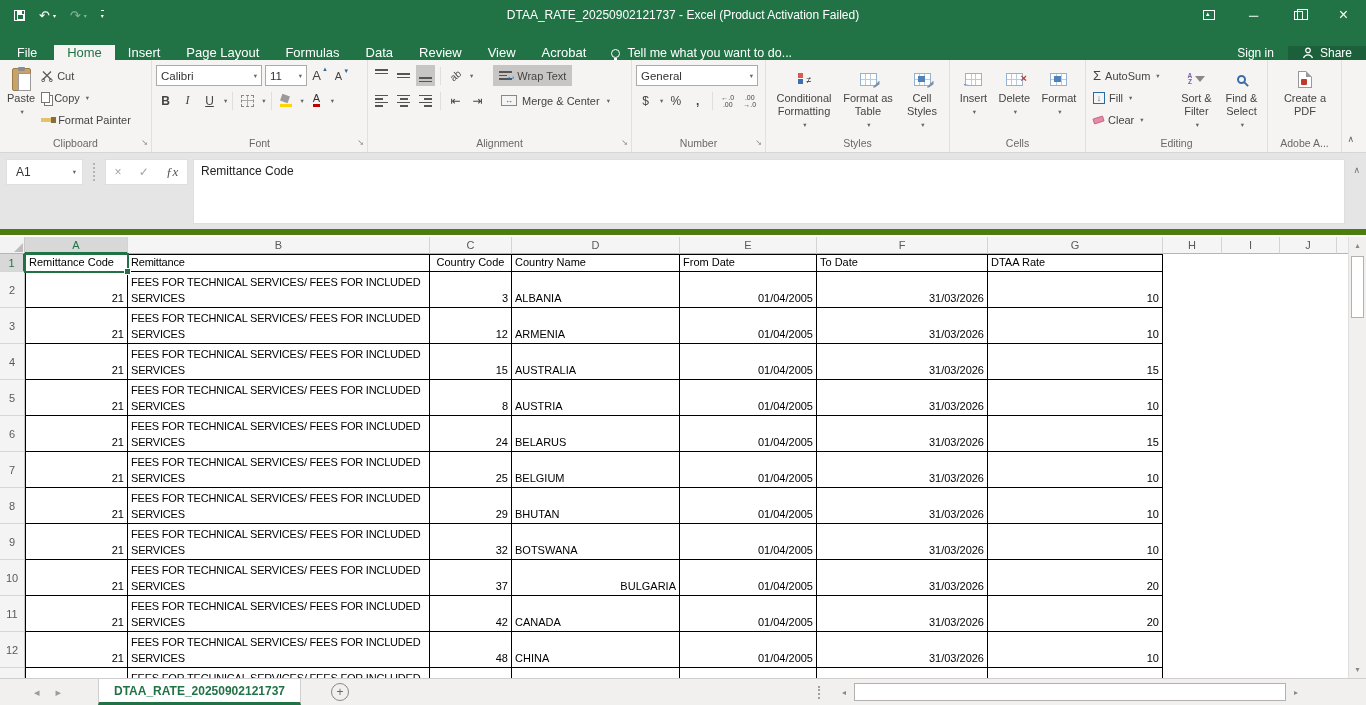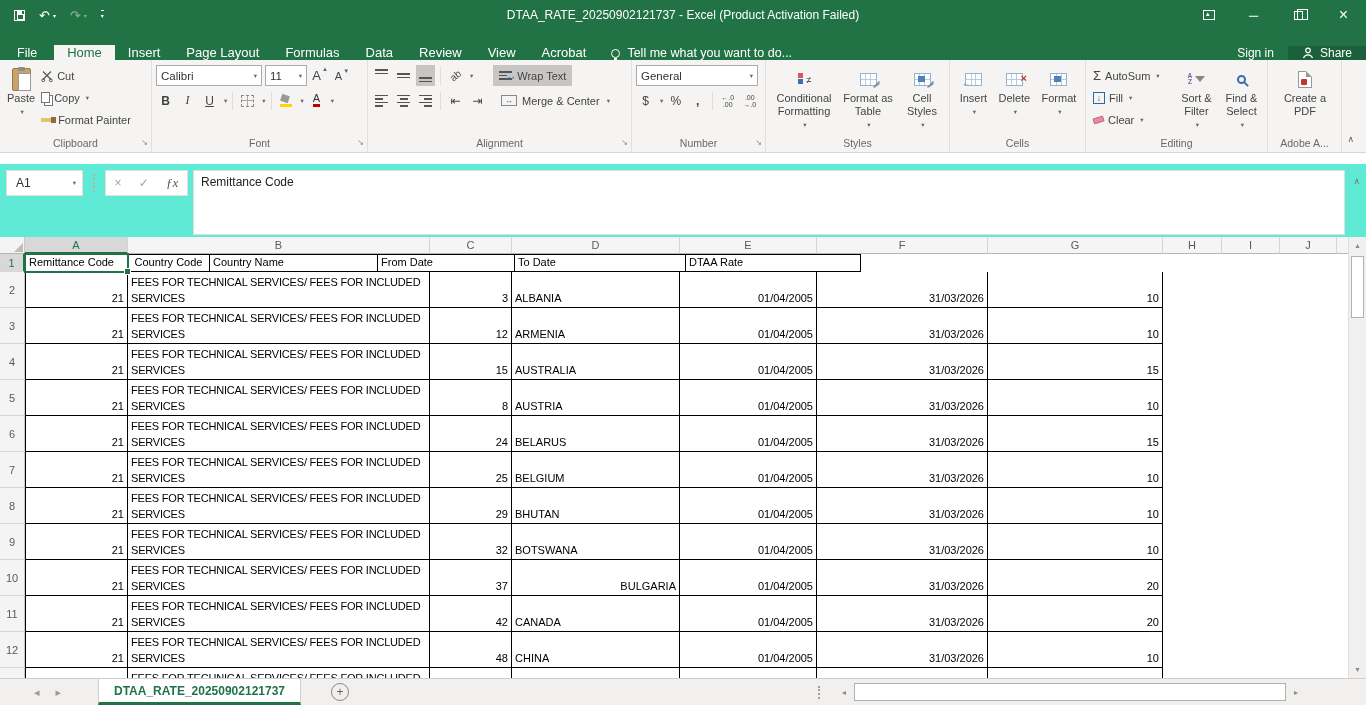--- a/index.html
+++ b/index.html
@@ -104,21 +104,21 @@
 .i-clear{width:11px;height:6px;background:#e78aa6;transform:rotate(-18deg);border-radius:1px;border:1px solid #c76a88}
 .i-az{font-size:6.5px;line-height:6px;color:#7b5aa6;font-weight:bold;text-align:center}
 .i-funnel{width:0;height:0;border-left:5px solid transparent;border-right:5px solid transparent;border-top:6px solid #8a8886;position:relative;margin-left:2px}
 .i-find{width:9px;height:9px;border:2px solid #3a6ea5;border-radius:50%;position:relative}
 .i-find::after{content:"";position:absolute;width:6px;height:2px;background:#3a6ea5;transform:rotate(45deg);right:-5px;bottom:-3px}
 .i-pdf{width:14px;height:17px;border:1px solid #999;background:#fff;position:relative}
 .i-pdf::before{content:"";position:absolute;right:-1px;top:-1px;border:3px solid #f5f4f3;border-left-color:#999;border-bottom-color:#999}
 .i-pdf::after{content:"";position:absolute;left:2px;bottom:2px;width:6px;height:6px;background:#c0392b;border-radius:1px}
 
 
-.fxbar{top:164px;height:82px;background:#5eead4;border-bottom:2px solid #4d7c0f}
+.fxbar{top:153px;height:82px;background:#e5e5e5;border-bottom:6px solid #4d7c0f}
 .namebox{position:absolute;left:6px;top:6px;width:77px;height:26px;background:#fff;border:1px solid #e1dfdd;display:flex;align-items:center;padding:0 6px 0 9px;font-size:12px;color:#333;justify-content:space-between}
 .fxsep{position:absolute;left:93px;top:10px;height:18px;border-left:2px dotted #b5b3b1}
 .fxbtns{position:absolute;left:105px;top:6px;width:83px;height:26px;background:#fff;border:1px solid #e1dfdd;display:flex;align-items:center;justify-content:space-around;font-size:12px;color:#a6a4a2}
 .fxfx{font-style:italic;font-family:"Liberation Serif",serif;color:#555;font-size:13px}
 .fxcontent{position:absolute;left:193px;top:6px;width:1152px;height:65px;background:#fff;border:1px solid #e1dfdd;font-size:12px;color:#222;padding:4px 7px}
 .fxcollapse{position:absolute;right:6px;top:12px;font-size:9px;color:#777}
 
 
 .gridwrap{top:237px;height:441px;width:1348px;overflow:hidden;background:#fff}
 .colhdrs{display:flex;height:17px;background:#f5f5f5}
@@ -560,20 +560,23 @@
       <div class="colh" style="width: 58px;">I</div>
       <div class="colh" style="width: 57px;">J</div>
       <div class="colh fill" style="flex: 1 1 0%;"></div>
     </div>
   <div id="gridrows">
       <div class="grow" style="height: 18px;">
         <div class="rownum sel">1</div>
         <div class="cell col-A tcell hrow first" style="width: 103px;">
           <span>Remittance Code</span>
         </div>
+        <div class="cell col-B tcell hrow" style="width: 302px;">
+          <span>Remittance</span>
+        </div>
         <div class="cell col-C tcell hrow" style="width: 82px; justify-content: center;">
           <span>Country Code</span>
         </div>
         <div class="cell col-D tcell hrow" style="width: 168px;">
           <span>Country Name</span>
         </div>
         <div class="cell col-E tcell hrow" style="width: 137px;">
           <span>From Date</span>
         </div>
         <div class="cell col-F tcell hrow" style="width: 171px;">

